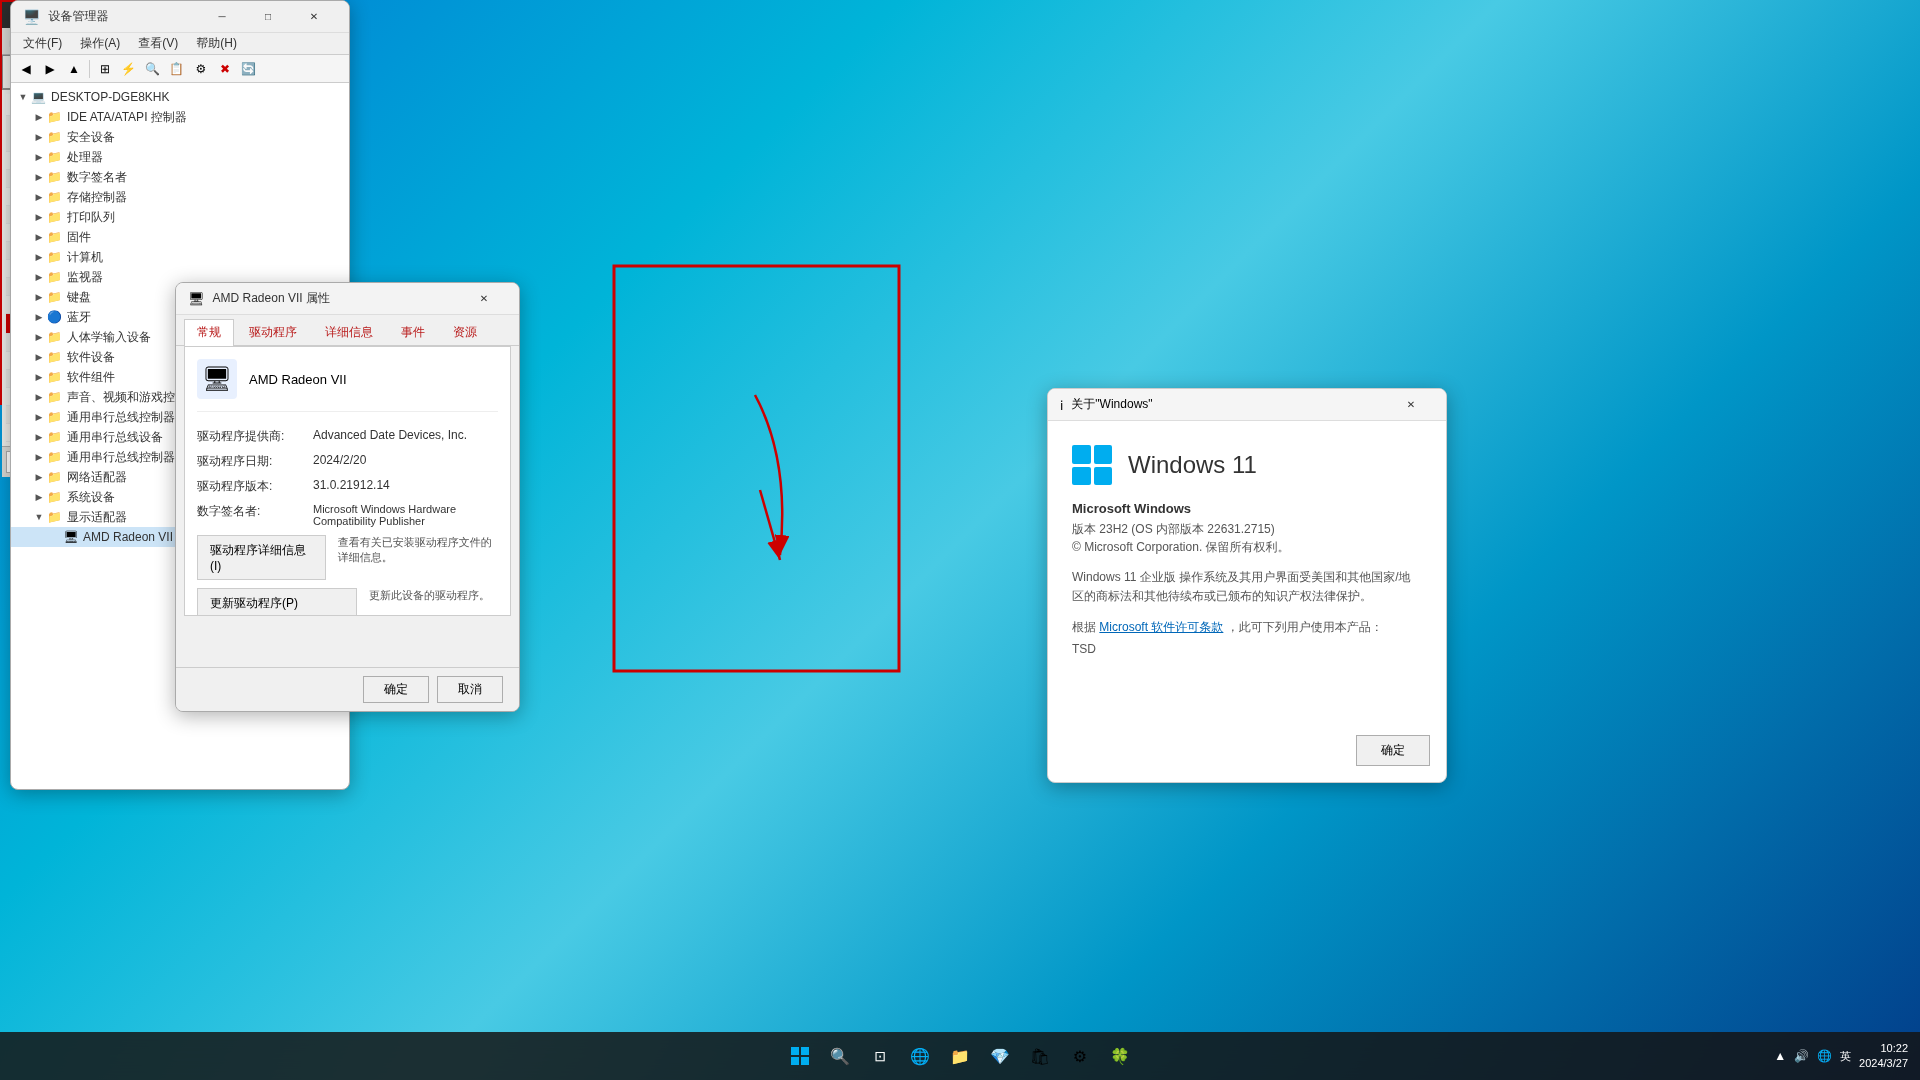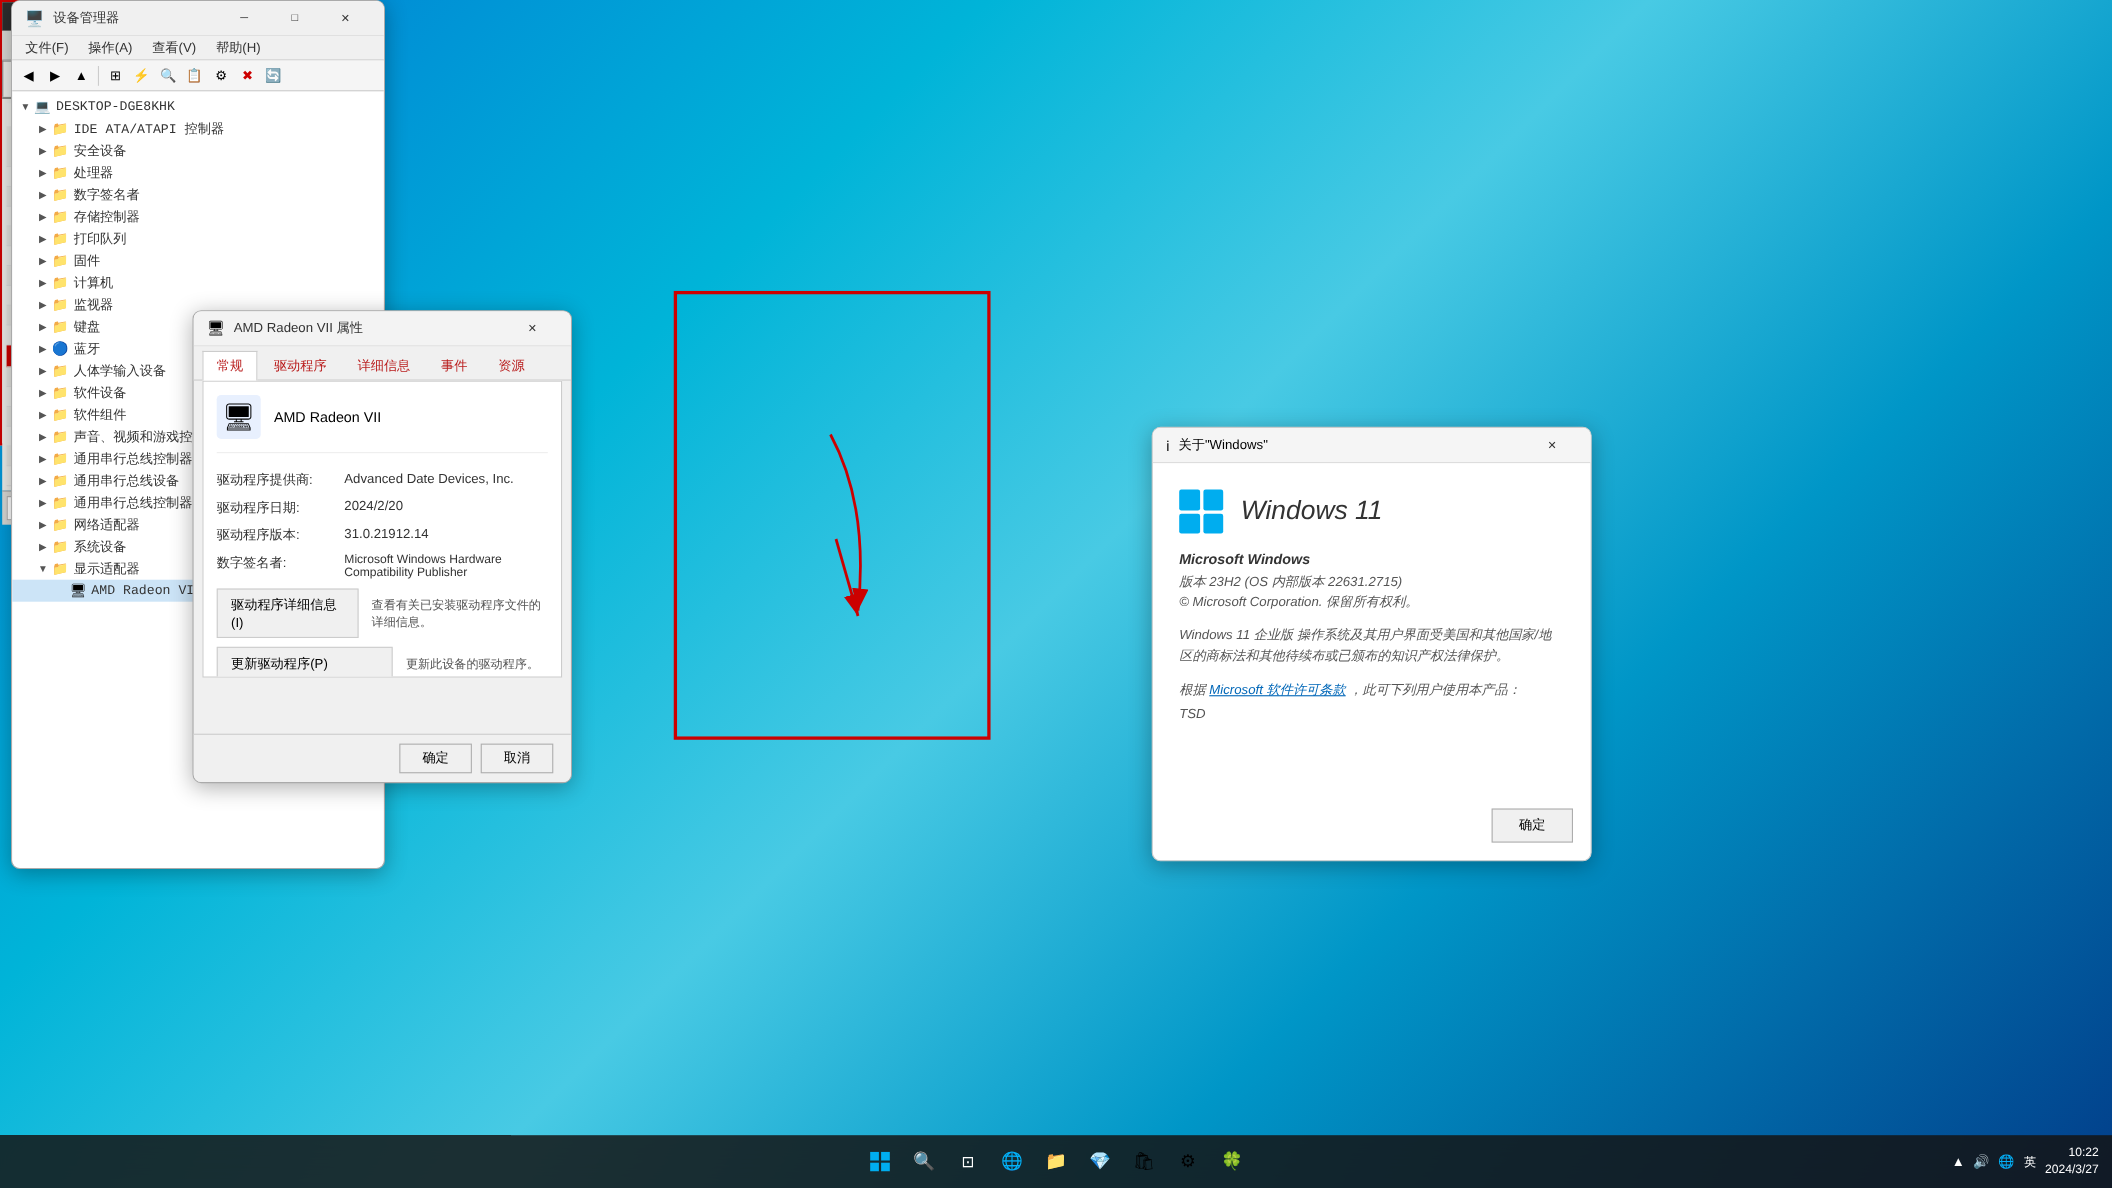--- a/index.html
+++ b/index.html
@@ -174,21 +174,20 @@
       width: 16px;
       height: 16px;
       margin-right: 4px;
       display: inline-flex;
       align-items: center;
       justify-content: center;
     }
     .tree-label {
       font-size: 12px;
       color: #333;
-      font-family: Liberation Mono, monospace;
     }
 
     
     .amd-props {
       left: 175px;
       top: 282px;
       width: 345px;
       height: 430px;
       background: #f0f0f0;
       z-index: 50;
@@ -260,21 +259,21 @@
       border-top: 1px solid #ccc;
     }
     .props-action-buttons {
       display: flex;
       flex-direction: column;
       gap: 8px;
       margin-top: 8px;
     }
     .props-action-btn {
       display: flex;
-      align-items: center;
+      align-items: flex-start;
       gap: 12px;
       padding: 0;
       cursor: pointer;
     }
     .props-action-btn-main {
       background: #f0f0f0;
       border: 1px solid #ccc;
       padding: 6px 12px;
       font-size: 12px;
       cursor: pointer;
@@ -499,21 +498,20 @@
     .about-titlebar {
       height: 32px;
       background: #f5f5f5;
       display: flex;
       align-items: center;
       padding: 0 12px;
       border-bottom: 1px solid #ddd;
     }
     .about-content {
       padding: 24px;
-      font-style: italic;
     }
     .win11-logo {
       display: flex;
       align-items: center;
       gap: 16px;
       margin-bottom: 16px;
     }
     .win11-squares {
       display: grid;
       grid-template-columns: 1fr 1fr;

